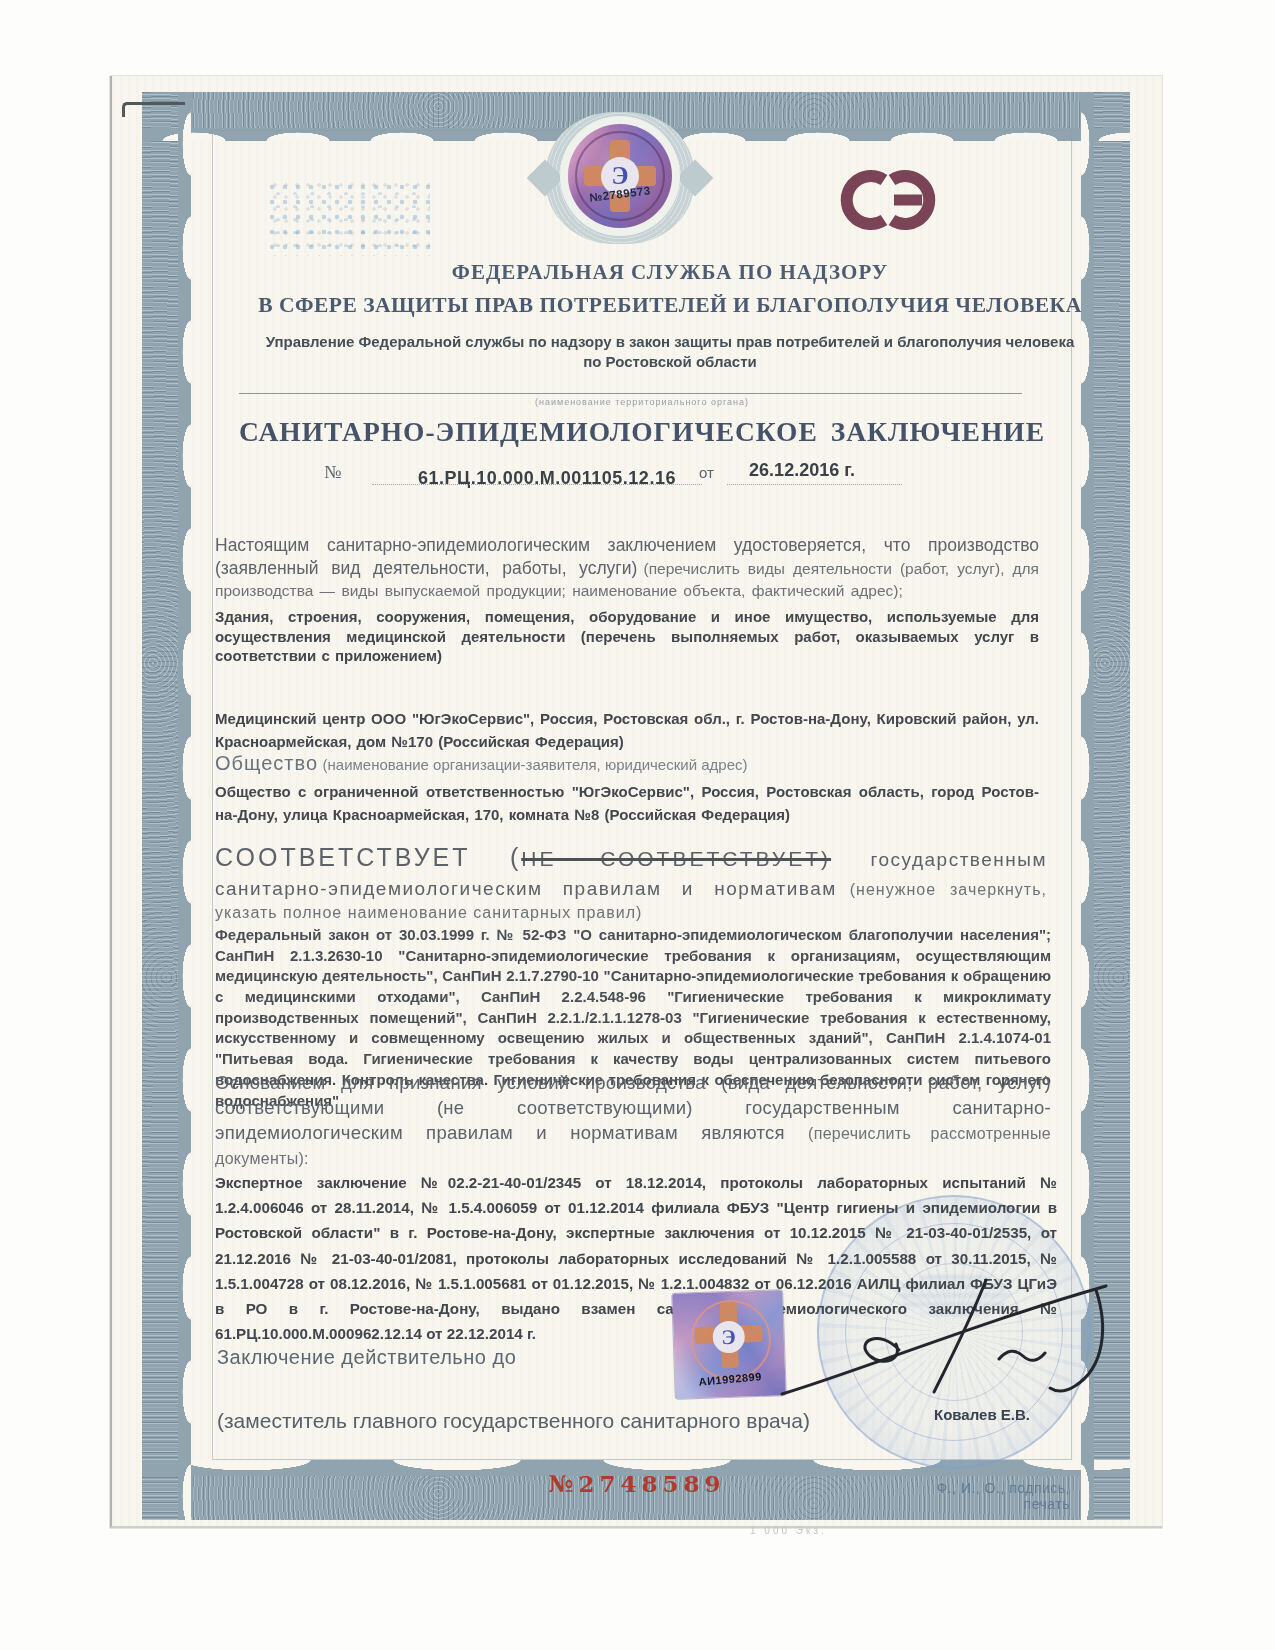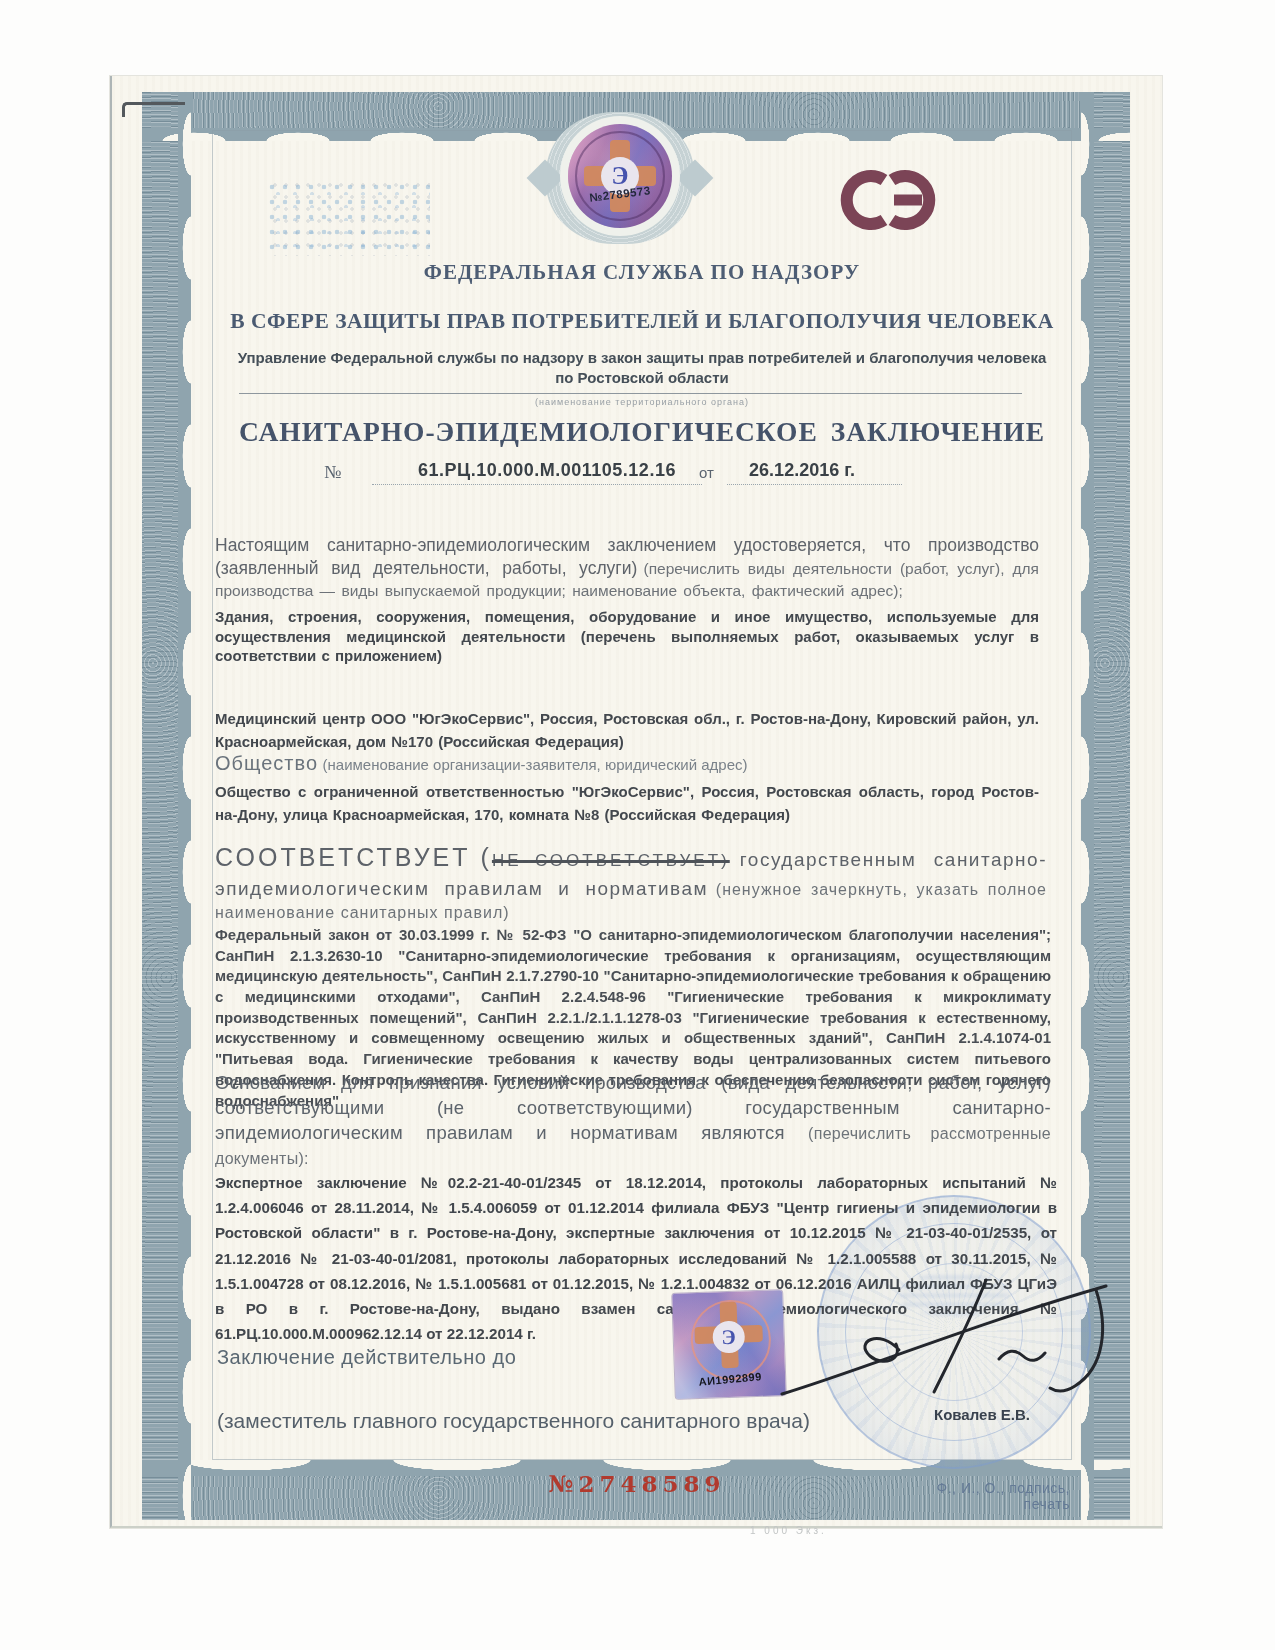--- a/index.html
+++ b/index.html
@@ -59,53 +59,53 @@
   .holo .cross-h{left:16px;top:42px;width:72px;height:20px;}
   .holo .cross-v{left:42px;top:16px;width:20px;height:72px;}
   .e-circ{position:absolute;border-radius:50%;background:#e9e5ee;display:flex;align-items:center;justify-content:center;
       color:#4653ae;font-weight:bold;font-family:"Liberation Serif",serif;}
   .holo .e-circ{left:33px;top:33px;width:38px;height:38px;font-size:25px;}
   .holo .num{position:absolute;left:6px;top:64px;width:92px;text-align:center;font-size:11.5px;font-weight:bold;
       color:#23283b;transform:rotate(-7deg);letter-spacing:.5px;}
   
   .se-logo{position:absolute;left:728px;top:86px;width:96px;height:76px;z-index:5;}
   
-  .hdr{position:absolute;left:100px;top:184px;width:860px;text-align:center;z-index:4;}
+  .hdr{position:absolute;left:100px;top:184px;width:860px;text-align:center;z-index:4;padding-left:28px;}
   .hdr .l1{font-family:"Liberation Serif",serif;font-weight:bold;font-size:21px;letter-spacing:1px;color:#4d5d74;}
-  .hdr .l2{font-family:"Liberation Serif",serif;font-weight:bold;font-size:21.5px;letter-spacing:.5px;color:#4a5a71;margin-top:24px;}
+  .hdr .l2{font-family:"Liberation Serif",serif;font-weight:bold;font-size:21.5px;letter-spacing:.5px;color:#4a5a71;margin-top:8px;}
   .hdr .dept{font-size:15px;font-weight:bold;color:#454f58;margin:14px auto 0;width:820px;line-height:1.35;}
   .rule{position:absolute;left:127px;top:317px;width:783px;border-top:1.5px solid #8e979e;}
   .org-cap{position:absolute;left:100px;top:321px;width:860px;text-align:center;
       font-size:9px;color:#99a0a6;letter-spacing:1px;}
   .title{position:absolute;left:90px;top:340px;width:880px;text-align:center;
       font-family:"Liberation Serif",serif;font-weight:bold;font-size:27.5px;letter-spacing:1px;
       word-spacing:5px;color:#45536a;z-index:4;}
   
   .numrow{position:absolute;left:200px;top:382px;width:700px;height:32px;color:#3a4147;}
   .numrow .no{position:absolute;left:12px;top:4px;font-family:"Liberation Serif",serif;font-size:18px;color:#5a6470;}
-  .numrow .val{position:absolute;left:85px;top:2px;width:300px;text-align:center;font-weight:bold;font-size:18px;letter-spacing:.5px;}
+  .numrow .val{position:absolute;left:85px;top:10px;width:300px;text-align:center;font-weight:bold;font-size:18px;letter-spacing:.5px;}
   .numrow .ot{position:absolute;left:387px;top:6px;font-size:15px;color:#5a6470;}
   .numrow .date{position:absolute;left:425px;top:2px;width:130px;text-align:center;font-weight:bold;font-size:18px;}
   .numrow .dots1{position:absolute;left:60px;top:26px;width:330px;border-bottom:1.5px dotted #9aa6ae;}
   .numrow .dots2{position:absolute;left:415px;top:26px;width:175px;border-bottom:1.5px dotted #9aa6ae;}
   
   .para{position:absolute;left:103px;width:824px;text-align:justify;z-index:3;}
   .t-big{font-size:17.5px;line-height:1.33;color:#5f646b;word-spacing:6px;}
   .t-note{font-size:15.5px;line-height:1.33;color:#6d7278;word-spacing:2px;}
   .t-val{font-size:15px;line-height:1.3;font-weight:bold;color:#43484e;word-spacing:1px;}
   .blk1{top:458px;}
   .blk1 .v{display:block;margin-top:6px;}
   .val2{top:632px;line-height:1.5;}
   .applab{position:absolute;left:103px;top:676px;z-index:3;}
   .applab .big{font-size:20px;color:#6a737c;letter-spacing:1px;}
   .applab .small{font-size:15px;color:#7a828a;}
   .val3{top:705px;line-height:1.5;}
   .compl{top:764px;width:832px;line-height:1.42;}
   .c-caps{font-size:25px;letter-spacing:3px;word-spacing:8px;color:#5d6269;}
-  .c-struck{font-size:17px;letter-spacing:3px;color:#5d6269;text-decoration:line-through;text-decoration-thickness:2.5px;text-decoration-color:#4d5258;}
+  .c-struck{font-size:21px;letter-spacing:3px;color:#5d6269;text-decoration:line-through;text-decoration-thickness:2.5px;text-decoration-color:#4d5258;}
   .c-rest{font-size:19px;letter-spacing:1.5px;word-spacing:5px;color:#5d6269;}
   .c-note{font-size:16px;letter-spacing:1px;color:#6d7379;}
   .regs{top:849px;width:836px;font-size:15px;line-height:1.38;font-weight:bold;color:#4a4f55;}
   .basis{top:994px;width:836px;font-size:18.5px;line-height:1.36;color:#5d646c;letter-spacing:.3px;word-spacing:4px;}
   .basis .bn{font-size:16px;color:#6d7379;word-spacing:1px;}
   .docs{top:1094px;width:842px;font-size:15.2px;line-height:1.66;font-weight:bold;color:#42474d;z-index:3;}
   
   .valid{position:absolute;left:105px;top:1270px;font-size:20px;color:#5a6873;letter-spacing:.5px;z-index:3;}
   .sgt{position:absolute;left:105px;top:1308px;font-size:20px;color:#4f5b66;letter-spacing:.3px;z-index:3;}
   .sgs{position:absolute;left:105px;top:1333px;font-size:21px;color:#55606b;z-index:3;}

